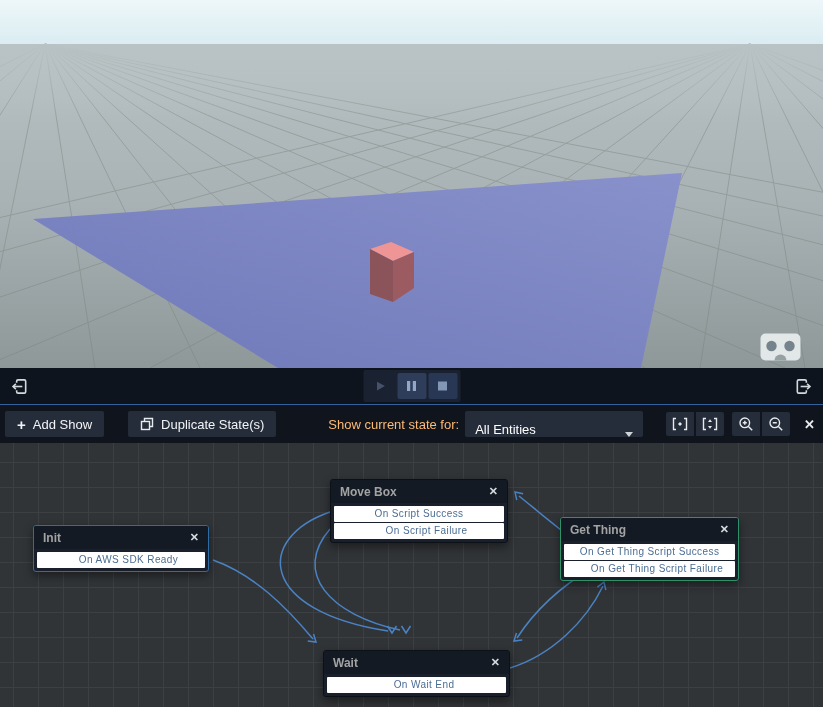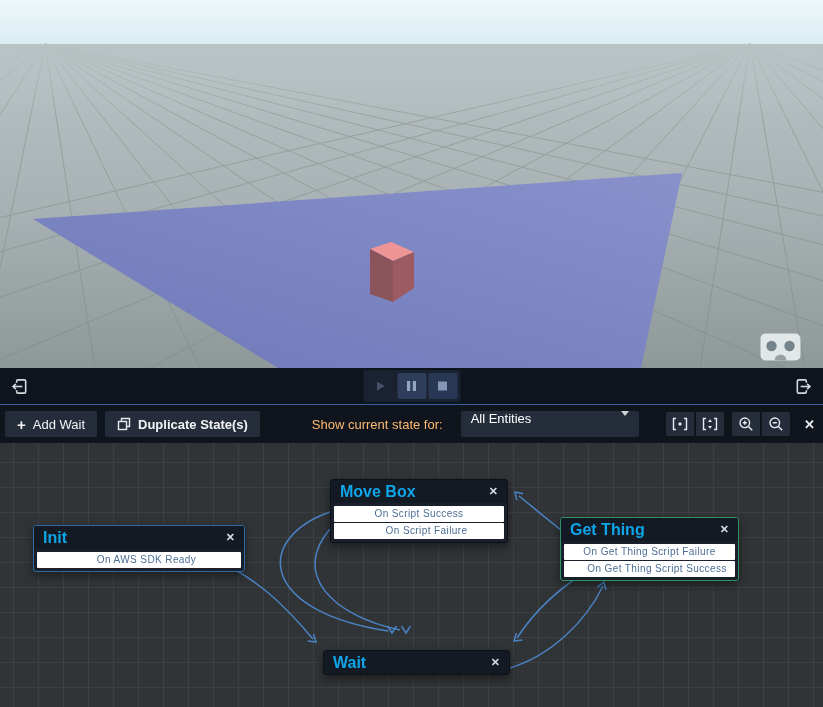--- a/index.html
+++ b/index.html
@@ -22,24 +22,24 @@
             background:transparent; cursor:pointer; border-radius:2px; }
   .tr-btn.pause { background:#2e3d5a; }
   .tr-btn.stop  { background:#283753; }
 
   
   #toolbar { width:823px; height:38px; background:#10151d; display:flex; align-items:center; padding:0 8px 0 5px; }
   .tb-btn { height:26px; background:#262d3a; border:none; border-radius:2px; color:#f2f4f6;
             font-size:13px; display:flex; align-items:center; gap:7px; padding:0 12px; cursor:pointer;
             font-family:"Liberation Sans",sans-serif; }
   .plus-glyph { font-size:15px; font-weight:bold; line-height:1; }
-  #duplicate-btn { margin-left:8px;font-weight:bold; }
+  #duplicate-btn { margin-left:24px; }
   #show-state-label { color:#fdba74; font-size:13px; margin-left:52px; white-space:nowrap; }
-  #entity-dropdown { margin-left:18px; width:178px; height:26px; background:#262d3a; border-radius:2px;
-                     display:flex; align-items:flex-start; justify-content:space-between; padding:0 10px; cursor:pointer; }
+  #entity-dropdown { margin-left:6px; width:178px; height:26px; background:#262d3a; border-radius:2px;
+                     display:flex; align-items:flex-end; justify-content:space-between; padding:0 10px; cursor:pointer; }
   #entity-dropdown span { color:#ffffff; font-size:13px; }
   .caret { width:0; height:0; border-left:4px solid transparent; border-right:4px solid transparent;
            border-top:5px solid #cfd4d8; }
   #tb-right { margin-left:auto; display:flex; align-items:center; }
   .icon-btn { width:28px; height:24px; background:#262d3a; border:none; display:flex; align-items:center;
               justify-content:center; cursor:pointer; }
   .grp { display:flex; gap:2px; margin-left:8px; border-radius:2px; overflow:hidden; }
   #graph-close-btn { background:none; border:none; color:#e8ebee; font-size:13px; font-weight:bold;
                      margin-left:14px; cursor:pointer; }
 
@@ -49,29 +49,29 @@
                             linear-gradient(to bottom,#3c4043 1px,transparent 1px);
            background-size:25px 25px; background-position:-12px -6px; overflow:hidden; }
   #edges { position:absolute; left:0; top:0; z-index:1; pointer-events:none; }
   .edge { stroke:var(--edge,#4a82c3); stroke-width:1.5; fill:none; pointer-events:stroke; }
   .arrowhead { stroke:var(--edge,#4a82c3); stroke-width:1.5; fill:none; }
 
   .state-node { position:absolute; z-index:2; background:#19202b; border:1px solid #0c1117; border-radius:3px;
                 box-shadow:0 4px 10px rgba(0,0,0,0.45); }
   .node-header { height:23px; background:#131a23; border-radius:2px 2px 0 0; display:flex; align-items:center;
                  justify-content:space-between; padding:0 9px; cursor:move; }
-  .node-title { color:#0ea5e9; font-size:16px; font-weight:bold; }
+  .node-title { color:#a3a3a3; font-size:12px; font-weight:bold; }
   .node-close { background:none; border:none; color:#d6dbdf; font-size:11px; font-weight:bold; cursor:pointer; padding:0; }
   .node-rows { padding:3px; }
   .transition-row { height:16px; line-height:16px; background:#ffffff; color:var(--transition-text,#4b6d93);
                     font-size:10px; text-align:center; letter-spacing:0.4px; margin-bottom:1px; cursor:pointer;
                     border-radius:1px; white-space:nowrap; overflow:hidden; }
   .transition-row:last-child { margin-bottom:0;padding-left:15px; }
 
-  .node-init      { left:33px;  top:82px;  width:212px; }
+  .node-init      { left:33px;  top:82px;  width:176px; }
   .node-move-box  { left:330px; top:36px;  width:178px; }
   .node-get-thing { left:560px; top:74px;  width:179px; }
   .node-wait      { left:323px; top:207px; width:187px; }
 </style>
 </head>
 <body>
 
 <div id="app">
 
   <section id="viewport">
@@ -187,21 +187,21 @@
         <path d="M13,6 V4.5 Q13,3 11.5,3 H5 Q3.5,3 3.5,4.5 V15.5 Q3.5,17 5,17 H11.5 Q13,17 13,15.5 V14"></path>
         <line x1="7" y1="10" x2="16.5" y2="10"></line>
         <path d="M13.8,7.2 L16.8,10 L13.8,12.8"></path>
       </svg>
     </button>
   </section>
 
   <section id="toolbar">
     <button class="tb-btn" id="add-state-btn">
       <span class="plus-glyph">+</span>
-      <span>Add Wait</span>
+      <span>Add Show</span>
     </button>
 
     <button class="tb-btn" id="duplicate-btn">
       <svg width="14" height="14" viewBox="0 0 14 14" stroke="#e8ebee" stroke-width="1.4" fill="none">
         <rect x="1.5" y="4.5" width="8" height="8"></rect>
         <path d="M4.5,4.5 V1.5 H12.5 V9.5 H9.5"></path>
       </svg>
       <span>Duplicate State(s)</span>
     </button>
 
@@ -286,24 +286,27 @@
           <div class="transition-row">On Script Success</div>
           <div class="transition-row">On Script Failure</div>
         </div>
   </div>
       <div class="state-node node-get-thing" style="border-color: rgb(47, 145, 104);">
     <div class="node-header">
       <span class="node-title">Get Thing</span>
       <button class="node-close">✕</button>
     </div>
     <div class="node-rows">
+          <div class="transition-row">On Get Thing Script Success</div>
           <div class="transition-row">On Get Thing Script Failure</div>
-          <div class="transition-row">On Get Thing Script Success</div>
         </div>
   </div>
       <div class="state-node node-wait">
     <div class="node-header">
       <span class="node-title">Wait</span>
       <button class="node-close">✕</button>
     </div>
+    <div class="node-rows">
+          <div class="transition-row">On Wait End</div>
+        </div>
   </div>
     </section>
 </div>
 
 </body></html>

